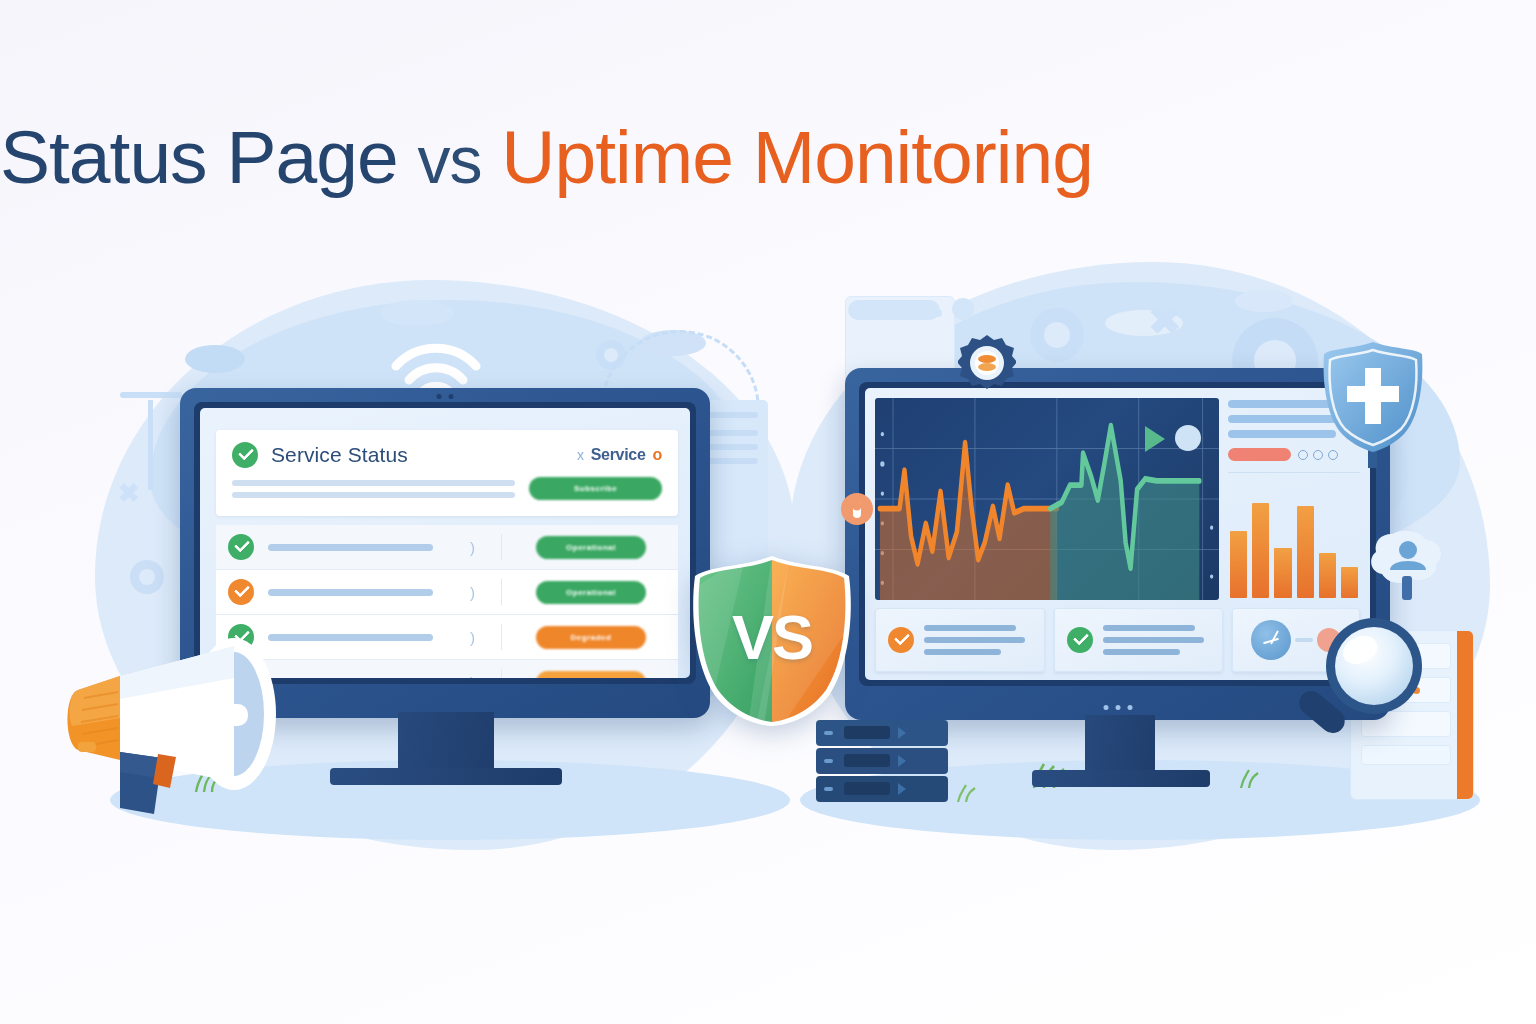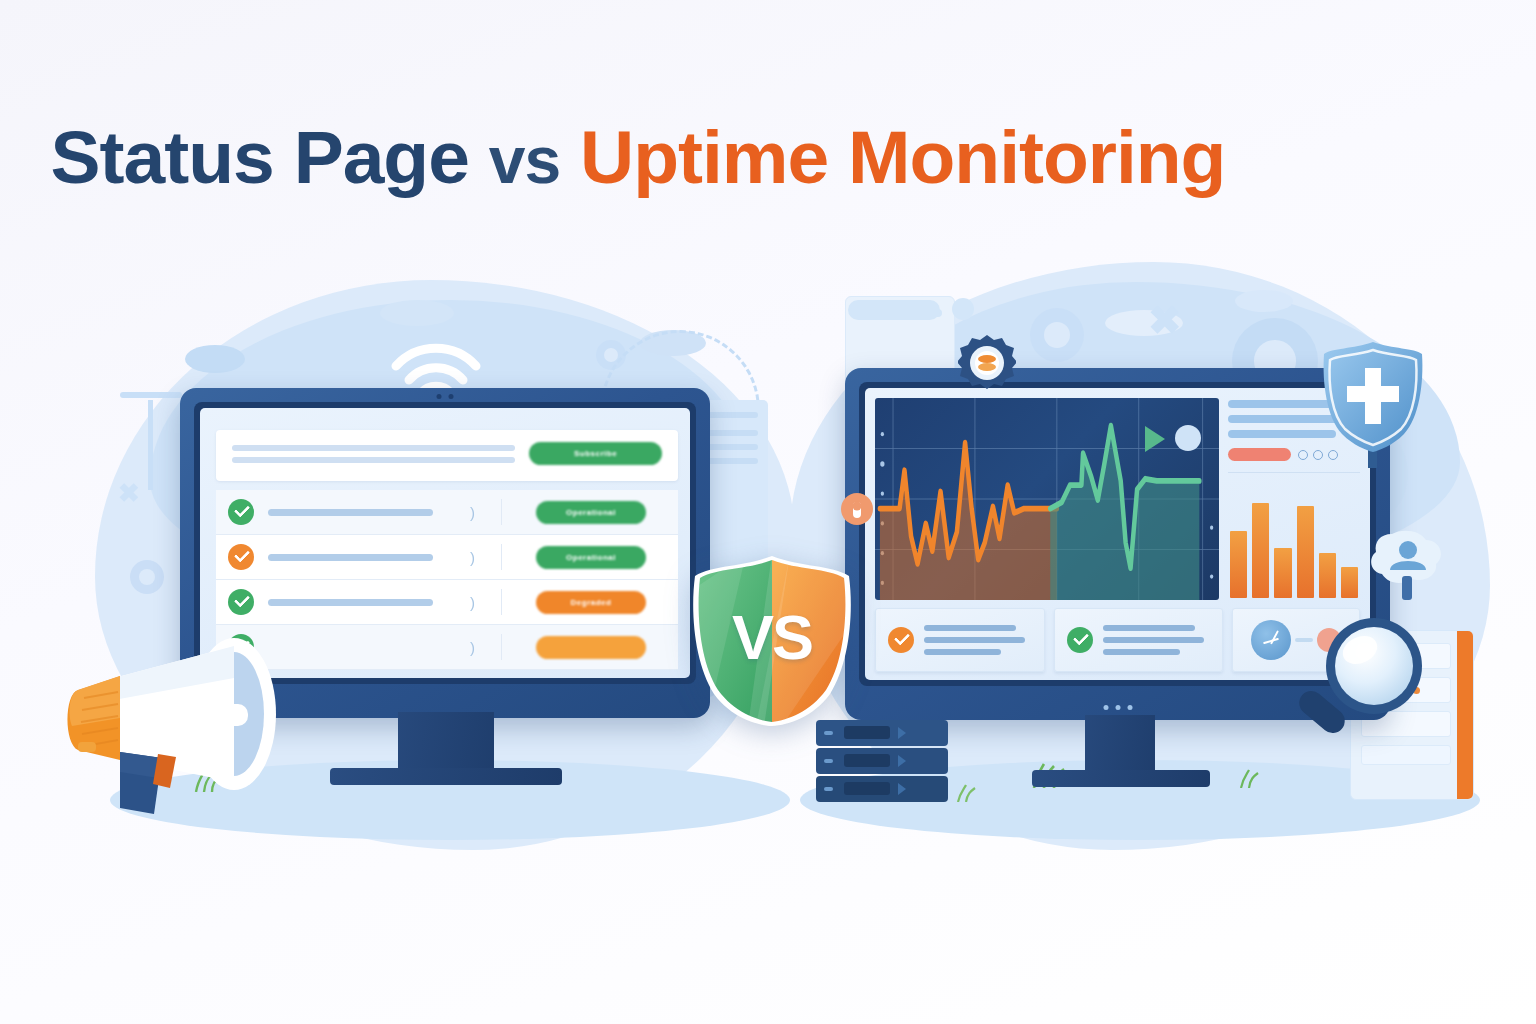--- a/index.html
+++ b/index.html
@@ -10,23 +10,23 @@
   }
   body {
     background: linear-gradient(160deg, #f5f5fb 0%, #fafaff 40%, #ffffff 100%);
     position: relative;
   }
 
   
   #hero-title {
     position: absolute;
     left: 0; top: 118px; width: 1276px;
-    text-align: center;
+    text-align: left;
     font-size: 75px;
-    font-weight: bold;
+    font-weight: normal;
     letter-spacing: -1px;
     white-space: nowrap;
     line-height: 1.05;
   }
   #hero-title .t-dark { color: #25456e; }
   #hero-title .t-vs   { color: #2d4d75; font-size: 66px; }
   #hero-title .t-acc  { color: #e8601f; }
 
   
   .blob {
@@ -383,20 +383,29 @@
   <div class="bezel-inner"></div>
   <div class="cam-dots">
       <i></i>
       <i></i>
     </div>
   <div class="screen">
 
     <div id="status-page">
 
       <div class="status-head">
+        <div class="head-row1">
+          <div class="check green"></div>
+          <div class="head-title">Service Status</div>
+          <div class="head-brand">
+            <span class="x-mark">x</span>
+            <span>Service</span>
+            <span class="o-mark">o</span>
+          </div>
+        </div>
         <div class="head-row2">
           <div class="skel-stack">
             <div class="skel" style="width:100%"></div>
             <div class="skel" style="width:100%"></div>
           </div>
           <div class="pill green">Subscribe</div>
         </div>
       </div>
 
       <div class="status-rows">

